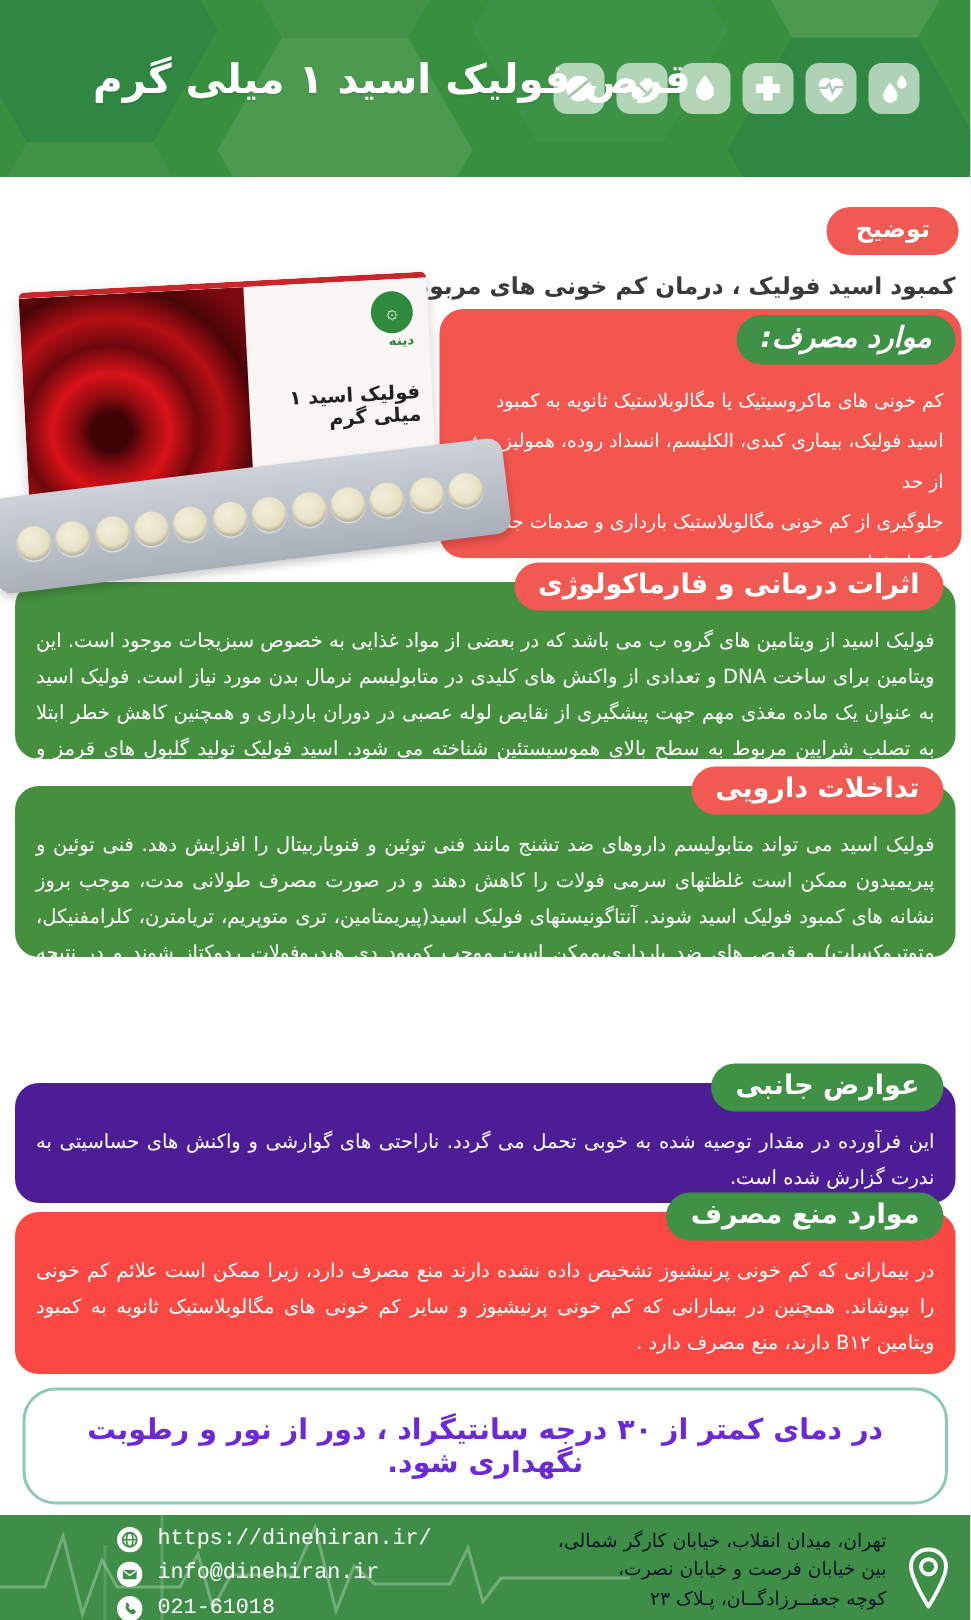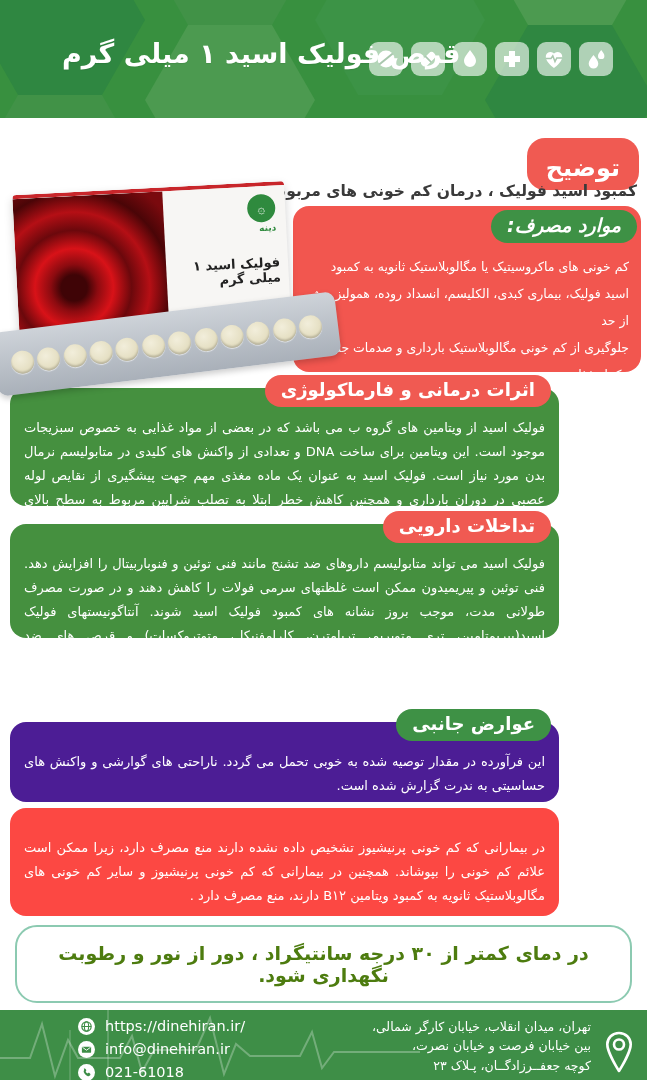--- a/index.html
+++ b/index.html
@@ -13,39 +13,39 @@
   .header svg.hexes { position:absolute; left:0; top:0; }
   .header-title { position:absolute; left:62px; top:38px; color:#ffffff; font-size:27px; font-weight:bold; direction:rtl; white-space:nowrap; text-shadow:0 1px 1px rgba(0,0,0,.08); }
   .hicons { position:absolute; right:34px; top:42px; display:flex; flex-direction:row; gap:8px; }
   .hicon { width:34px; height:34px; border-radius:9px; background:rgba(255,255,255,.62); display:flex; align-items:center; justify-content:center; }
   .hicon svg { width:24px; height:24px; }
 
   
   .badge { direction:rtl; display:inline-block; color:#fff; font-weight:bold; border-radius:18px; white-space:nowrap; }
   .badge-red { background:#f05a52; }
   .badge-green { background:#3e9145; }
-  .explain-badge { position:absolute; right:8px; top:138px; font-size:24px; padding:16px 19px 8px; }
+  .explain-badge { position:absolute; right:8px; top:138px; font-size:16px; padding:5px 19px 8px; }
   .explain-text { position:absolute; right:10px; top:182px; width:500px; direction:rtl; text-align:right; color:#3a3a3a; font-size:15.5px; font-weight:bold; }
 
   
   .card { position:absolute; border-radius:16px; color:#ffffff; direction:rtl; }
   .card .pill { position:absolute; font-size:18px; font-weight:bold; padding:4px 16px 7px; border-radius:18px; }
   .card .body { direction:rtl; text-align:justify; text-align-last:right; font-size:13px; line-height:1.85; color:#ffffff; }
   .red-bg { background:#f2564f; }
   .red-bg2 { background:#4c1d95; }
   .red-bg3 { background:#fc4843; }
   .green-bg { background:#45903f; }
 
   
   .card-indications { left:293px; top:206px; width:348px; height:166px; }
   .card-indications .pill { top:4px; right:4px; font-size:19px;font-style:italic; }
   .card-indications .body { position:absolute; top:48px; right:12px; left:12px; font-size:12.5px; line-height:2.15; text-align:right; text-align-last:auto; }
 
   
-  .card-wide { left:10px; top:0; width:549px; }
+  .card-wide { left:10px; top:0; width:627px; }
   .card-pharma { top:388px; height:118px; }
   .card-inter  { top:524px; height:114px; }
   .card-dose   { top:636px; height:80px; }
   .card-side   { top:722px; height:80px; }
   .card-contra { top:808px; height:108px; }
   .card-wide .pill { top:-13px; right:8px; }
   .card-wide .body { padding:28px 14px 10px; }
   .card-dose .body { padding-top:34px; text-align:center; text-align-last:center; font-size:13.5px; }
   .card-side .body { }
 
@@ -59,30 +59,30 @@
   .prod-text { position:absolute; right:8px; top:8px; left:155px; direction:rtl; text-align:right; }
   .prod-logo { width:28px; height:28px; border-radius:50%; background:#2f8a3e; margin-right:2px; display:flex; align-items:center; justify-content:center; color:#fff; font-size:13px; }
   .prod-brand { color:#2f8a3e; font-size:9px; font-weight:bold; margin:1px 2px 0; }
   .prod-name { margin-top:22px; color:#222222; font-size:13px; font-weight:bold; }
   .prod-count { margin-top:26px; color:#555555; font-size:11px; }
   .blister { position:absolute; left:-8px; top:142px; width:345px; height:64px; border-radius:10px; transform:rotate(-7deg); background:linear-gradient(180deg,#ced3d9,#a9b0b9); box-shadow:0 3px 6px rgba(0,0,0,.2); display:flex; flex-wrap:wrap; align-items:center; justify-content:space-around; padding:2px 14px; }
   .tab { width:23px; height:23px; border-radius:50%; background:radial-gradient(circle at 40% 35%, #f2eedb, #ddd6b4); box-shadow:inset 0 -2px 2px rgba(0,0,0,.18), 0 1px 1px rgba(255,255,255,.6); }
 
   
   .storage { position:absolute; left:15px; top:925px; width:617px; height:78px; background:#ffffff; border:2px solid #8ccab1; border-radius:22px; display:flex; align-items:center; justify-content:center; }
-  .storage span { direction:rtl; color:#4d7c0f; font-size:19px; font-weight:bold; text-align:center; }
+  .storage span { direction:rtl; color:#6d28d9; font-size:19px; font-weight:bold; text-align:center; }
 
   
   .footer { position:absolute; left:0; top:1010px; width:647px; height:70px; background:#3e8e47; overflow:hidden; }
   .footer svg.ecg { position:absolute; left:0; top:0; }
   .contacts { position:absolute; left:78px; top:5px; }
-  .contact-row { display:flex; align-items:center; gap:10px; height:22px; margin-bottom:1px; }
+  .contact-row { display:flex; align-items:center; gap:10px; height:22px; margin-bottom:1px;font-family:Liberation Mono, monospace; }
   .contact-row svg { width:17px; height:17px; flex:0 0 auto; }
   .contact-row a { color:#ffffff; font-size:14.5px; text-decoration:none; }
-  .address { position:absolute; right:56px; top:7px; direction:rtl; text-align:right; color:#ffffff; font-size:12.5px; line-height:1.55; }
+  .address { position:absolute; right:56px; top:7px; direction:rtl; text-align:right; color:#0f172a; font-size:12.5px; line-height:1.55; }
   .pin { position:absolute; right:10px; top:20px; }
 </style>
 </head>
 <body>
 
 <div class="page">
 
   <div class="header">
     <svg class="hexes" width="647" height="118" viewBox="0 0 647 118">
       <rect width="647" height="118" fill="#38903f"></rect>
@@ -185,20 +185,21 @@
     <div class="body">فولیک اسید می تواند متابولیسم داروهای ضد تشنج مانند فنی توئین و فنوباربیتال را افزایش دهد. فنی توئین و پیریمیدون ممکن است غلظتهای سرمی فولات را کاهش دهند و در صورت مصرف طولانی مدت، موجب بروز نشانه های کمبود فولیک اسید شوند. آنتاگونیستهای فولیک اسید(پیریمتامین، تری متوپریم، تریامترن، کلرامفنیکل، متوتروکسات) و قرص های ضد بارداری،ممکن است موجب کمبود دی هیدروفولات ردوکتاز شوند و در نتیجه ممکن است در کاربرد فولیک اسید ایجاد اختلال کنند.</div>
   </div>
 
 
   <div class="card red-bg2 card-wide card-side">
     <div class="badge badge-green pill">عوارض جانبی</div>
     <div class="body">این فرآورده در مقدار توصیه شده به خوبی تحمل می گردد. ناراحتی های گوارشی و واکنش های حساسیتی به ندرت گزارش شده است.</div>
   </div>
 
   <div class="card red-bg3 card-wide card-contra">
+    <div class="badge badge-green pill">موارد منع مصرف</div>
     <div class="body">در بیمارانی که کم خونی پرنیشیوز تشخیص داده نشده دارند منع مصرف دارد، زیرا ممکن است علائم کم خونی را بپوشاند. همچنین در بیمارانی که کم خونی پرنیشیوز و سایر کم خونی های مگالوبلاستیک ثانویه به کمبود ویتامین B۱۲ دارند، منع مصرف دارد .</div>
   </div>
 
   <div class="storage">
     <span>در دمای کمتر از ۳۰ درجه سانتیگراد ، دور از نور و رطوبت نگهداری شود.</span>
   </div>
 
   <div class="footer">
     <svg class="ecg" width="420" height="70" viewBox="0 0 420 70">
       <polyline points="0,48 30,48 42,14 55,66 68,30 78,48 120,48 132,26 142,62 154,40 196,40 210,8 224,64 236,34 250,46 300,46 312,22 322,58 334,42 420,42" fill="none" stroke="rgba(255,255,255,0.28)" stroke-width="2"></polyline>

